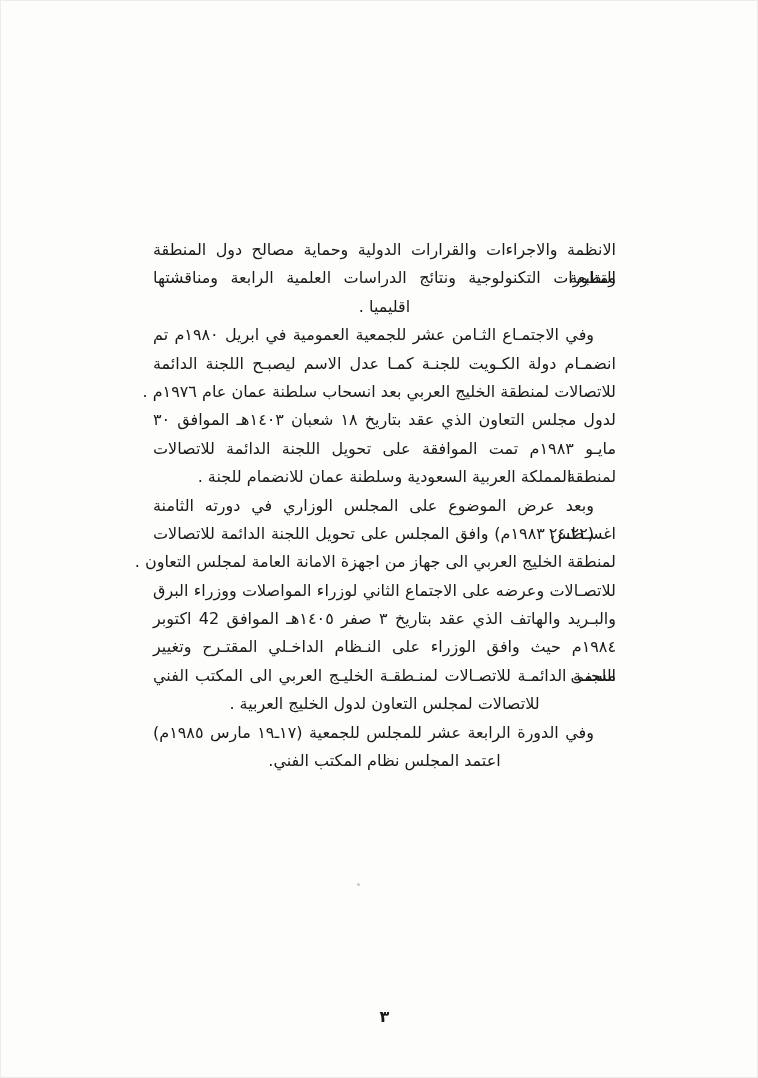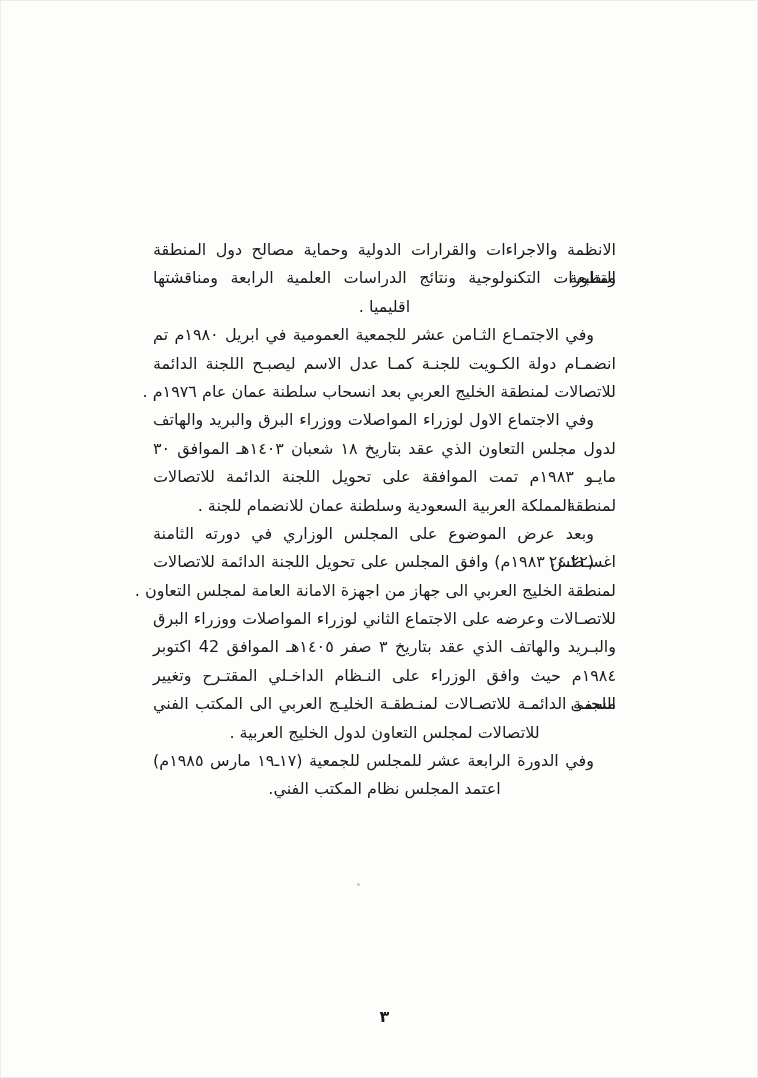--- a/index.html
+++ b/index.html
@@ -78,21 +78,20 @@
 <body>
 
 <div class="page">
   <div class="text-block" id="text-block">
       <div class="line just">الانظمة والاجراءات والقرارات الدولية وحماية مصالح دول المنطقة ومتابعة</div>
       <div class="line just">التطورات التكنولوجية ونتائج الدراسات العلمية الرابعة ومناقشتها</div>
       <div class="line endline">اقليميا .</div>
       <div class="line just indent">وفي الاجتمـاع الثـامن عشر للجمعية العمومية في ابريل ١٩٨٠م تم</div>
       <div class="line just">انضمـام دولة الكـويت للجنـة كمـا عدل الاسم ليصبـح اللجنة الدائمة</div>
       <div class="line endline">للاتصالات لمنطقة الخليج العربي بعد انسحاب سلطنة عمان عام ١٩٧٦م .</div>
-      <div class="line just indent">وفي الاجتماع الاول لوزراء المواصلات ووزراء البرق والبريد والهاتف</div>
       <div class="line just">لدول مجلس التعاون الذي عقد بتاريخ ١٨ شعبان ١٤٠٣هـ الموافق ٣٠</div>
       <div class="line just">مايـو ١٩٨٣م تمت الموافقة على تحويل اللجنة الدائمة للاتصالات لمنطقة</div>
       <div class="line endline">المملكة العربية السعودية وسلطنة عمان للانضمام للجنة .</div>
       <div class="line just indent">وبعد عرض الموضوع على المجلس الوزاري في دورته الثامنة (٢٢ـ٢٤</div>
       <div class="line just">اغسـطس ١٩٨٣م) وافق المجلس على تحويل اللجنة الدائمة للاتصالات</div>
       <div class="line endline">لمنطقة الخليج العربي الى جهاز من اجهزة الامانة العامة لمجلس التعاون .</div>
       <div class="line just">للاتصـالات وعرضه على الاجتماع الثاني لوزراء المواصلات ووزراء البرق</div>
       <div class="line just">والبـريد والهاتف الذي عقد بتاريخ ٣ صفر ١٤٠٥هـ الموافق 42 اكتوبر</div>
       <div class="line just">١٩٨٤م حيث وافق الوزراء على النـظام الداخـلي المقتـرح وتغيير مسمى</div>
       <div class="line just">اللجنـة الدائمـة للاتصـالات لمنـطقـة الخليـج العربي الى المكتب الفني</div>

